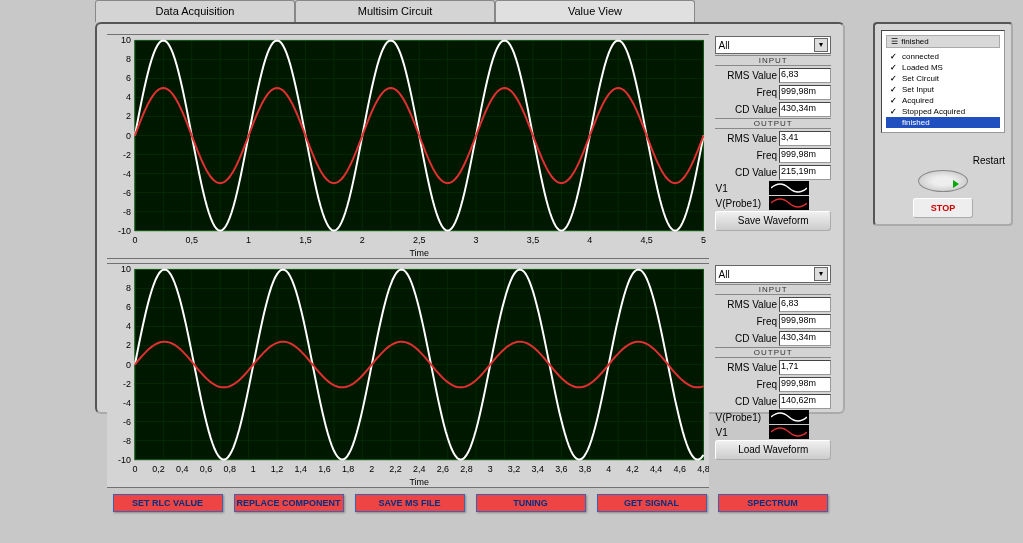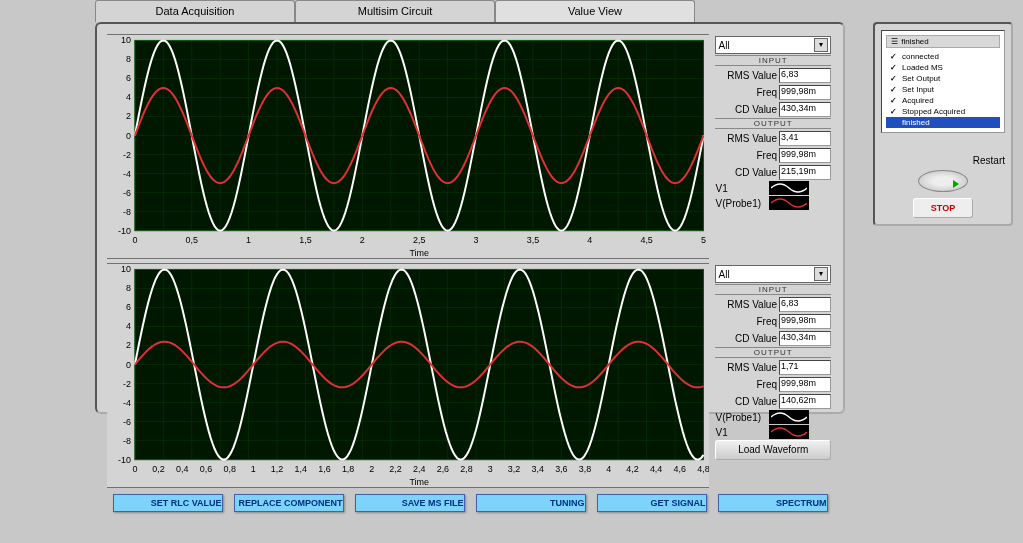--- a/index.html
+++ b/index.html
@@ -20,21 +20,21 @@
   .sp-label { font-size: 10px; text-align: right; margin-right: 2px; white-space: nowrap; }
   .sp-val { width: 52px; height: 15px; border: 1px inset #999; background: #fff; font-size: 9px; padding: 0 1px; text-align: left; overflow: hidden; }
   .sp-head { text-align: center; font-size: 8px; color: #333; letter-spacing: 1px; border-top: 1px solid #888; border-bottom: 1px solid #888; margin: 1px 0; }
   .sp-drop { display: flex; width: 100%; height: 18px; border: 1px solid #666; background: #fff; align-items: center; padding: 0 2px; font-size: 10px; }
   .sp-drop .arrow { margin-left: auto; border: 1px solid #666; width: 14px; height: 14px; text-align: center; line-height: 12px; font-size: 8px; background: #ddd; }
   .legend-row { display: flex; align-items: center; gap: 2px; margin: 1px 0; }
   .legend-pic { width: 40px; height: 14px; background: #000; display: flex; align-items: center; justify-content: center; }
   .btn-3d { background: linear-gradient(#f0f0f0,#ccc); border: 1px outset #fff; height: 20px; text-align: center; font-size: 10px; line-height: 18px; cursor: pointer; border-radius: 3px; }
   
   .bottom-btns { display: flex; justify-content: space-around; margin-top: 6px; }
-  .bottom-btn { width: 110px; height: 18px; border: 1px solid #4060b0; background: #7dd3fc; color: #003080; font-size: 9px; font-weight: bold; text-align: right; line-height: 16px; cursor: pointer; box-shadow: 1px 1px 2px #888; }
+  .bottom-btn { width: 110px; height: 18px; border: 1px solid #4060b0; background: #ef4444; color: #003080; font-size: 9px; font-weight: bold; text-align: center; line-height: 16px; cursor: pointer; box-shadow: 1px 1px 2px #888; }
   
   .status-panel { position: absolute; right: 10px; top: 22px; width: 140px; background: #d4d4d4; border: 2px inset #aaa; border-radius: 4px; padding: 6px; }
   .status-box { background: #fff; border: 1px inset #999; padding: 4px; font-size: 8px; }
   .status-head { background: #d8d8d8; padding: 1px 4px; border: 1px solid #aaa; display: flex; align-items: center; gap: 3px; margin-bottom: 3px; }
   .status-item { display: flex; align-items: center; gap: 4px; padding: 1px 4px; }
   .check { color: #000; font-weight: bold; width: 8px; }
   .sel { background: #2050c0; color: #fff; }
   .restart-lbl { text-align: right; font-size: 10px; margin-top: 22px; }
   .oval-btn { width: 50px; height: 22px; margin: 4px auto; border-radius: 50%; background: radial-gradient(#eee 30%, #bbb); border: 1px solid #888; position: relative; }
   .oval-btn::after { content: ''; position: absolute; right: 8px; top: 9px; width: 0; height: 0; border-left: 6px solid #0a0; border-top: 4px solid transparent; border-bottom: 4px solid transparent; }
@@ -158,20 +158,21 @@
           </div>
         </div>
       <div class="legend-row">
           <span class="sp-label" style="width:50px;text-align:left">V(Probe1)</span>
           <div class="legend-pic">
             <svg width="36" height="10">
               <path d="M0 5 Q 9 -3 18 5 Q 27 13 36 5" stroke="#e03030" fill="none" stroke-width="1.5"></path>
             </svg>
           </div>
         </div>
+      <div class="btn-3d">Save Waveform</div>
     </div>
   </div>
 
   <div class="chart-row">
     <div class="chart-box">
       <svg class="chart-svg" viewBox="0 0 605 225" id="svg2">
           <rect x="0" y="0" width="605" height="225" fill="#d4d4d4"></rect>
           <rect x="28" y="6" width="571" height="191" fill="#001800"></rect>
           <line x1="28" y1="6" x2="28" y2="197" stroke="#0a3a0a" stroke-width="0.5"></line>
           <line x1="56.55" y1="6" x2="56.55" y2="197" stroke="#0a3a0a" stroke-width="0.5"></line>
@@ -318,21 +319,21 @@
         <div class="status-item">
           <span class="check">✓</span>
           <span>connected</span>
         </div>
         <div class="status-item">
           <span class="check">✓</span>
           <span>Loaded MS</span>
         </div>
         <div class="status-item">
           <span class="check">✓</span>
-          <span>Set Output</span>
+          <span>Set Circuit</span>
         </div>
         <div class="status-item">
           <span class="check">✓</span>
           <span>Set Input</span>
         </div>
         <div class="status-item">
           <span class="check">✓</span>
           <span>Acquired</span>
         </div>
         <div class="status-item">

